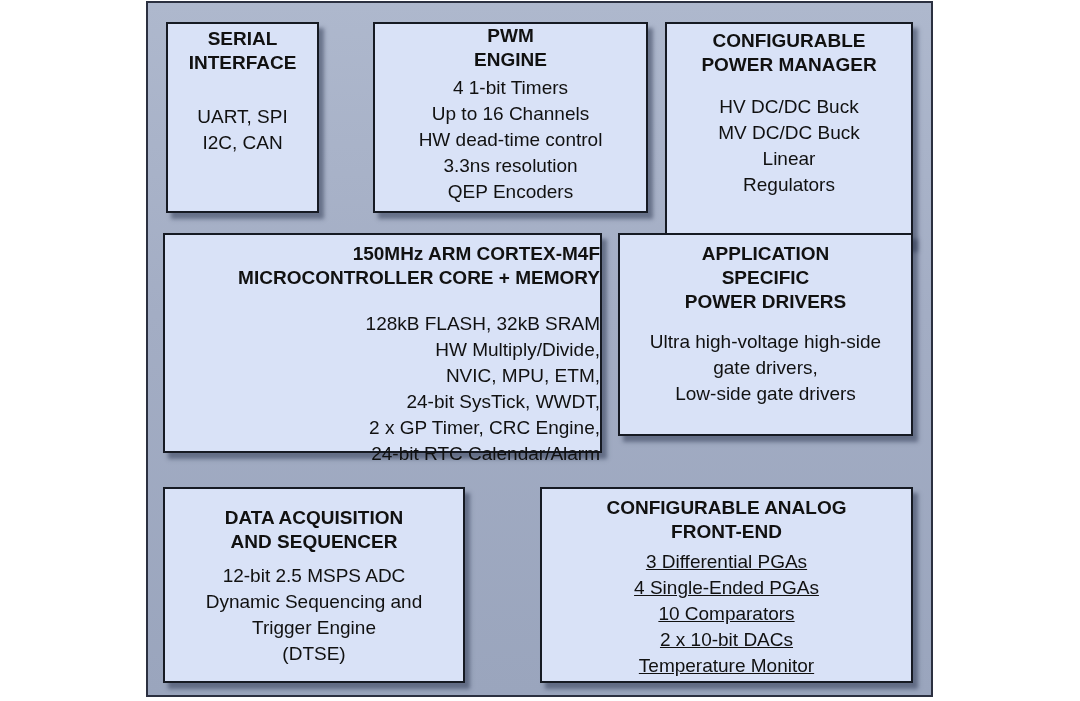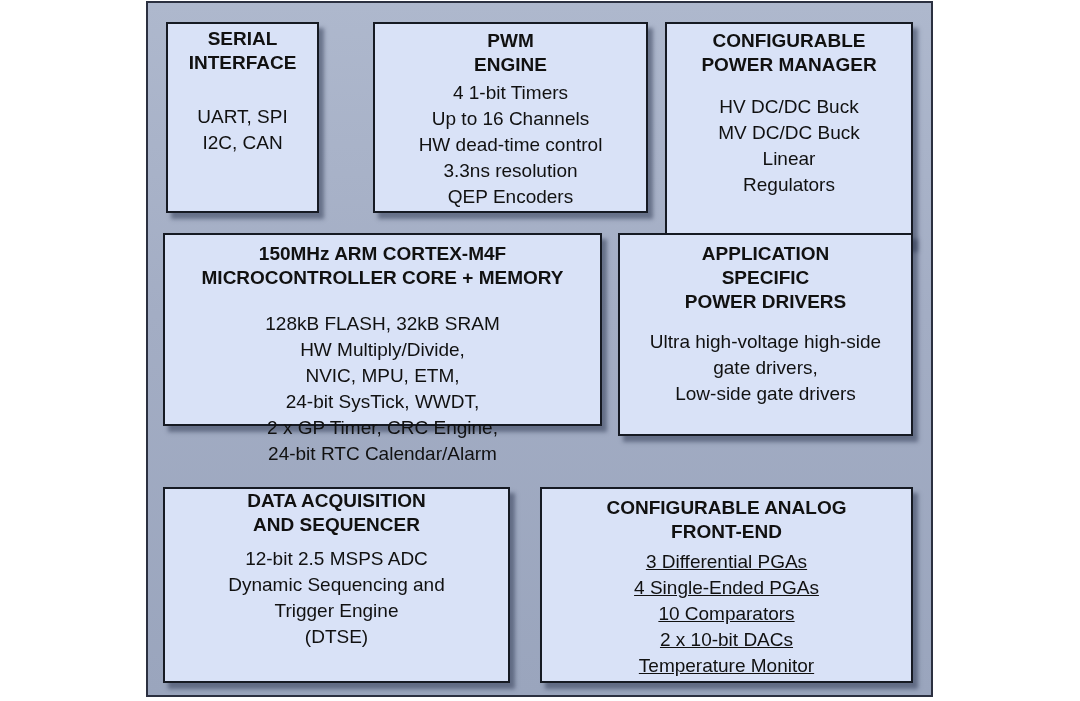--- a/index.html
+++ b/index.html
@@ -37,29 +37,29 @@
     white-space: pre-line;
   }
   .block-body {
     font-size: 19px;
     line-height: 26px;
     white-space: pre-line;
   }
   
   .b1 { left: 18px;  top: 19px;  width: 153px; height: 191px; padding-top: 3px; }
   .b1 .block-body { margin-top: 29px; }
-  .b2 { left: 225px; top: 19px;  width: 275px; height: 191px; padding-top: 5px; }
+  .b2 { left: 225px; top: 19px;  width: 275px; height: 191px; }
   .b2 .block-body { margin-top: 3px; }
   .b3 { left: 517px; top: 19px;  width: 248px; height: 224px; padding-top: 5px; }
   .b3 .block-body { margin-top: 17px; }
-  .b4 { left: 15px;  top: 230px; width: 439px; height: 193px; padding-top: 7px; }
+  .b4 { left: 15px;  top: 230px; width: 439px; height: 220px; padding-top: 7px; text-align: right; }
   .b4 .block-body { margin-top: 21px; }
   .b5 { left: 470px; top: 230px; width: 295px; height: 203px; padding-top: 7px; }
   .b5 .block-body { margin-top: 15px; }
-  .b6 { left: 15px;  top: 484px; width: 347px; height: 196px; }
+  .b6 { left: 15px;  top: 484px; width: 302px; height: 196px; padding-top: 17px; }
   .b6 .block-body { margin-top: 9px; }
   .b7 { left: 392px; top: 484px; width: 373px; height: 196px; padding-top: 7px; }
   .b7 .block-body { margin-top: 5px; text-decoration: underline; }
 </style>
 </head>
 <body>
 
 <div class="page">
   <div class="canvas">
 

